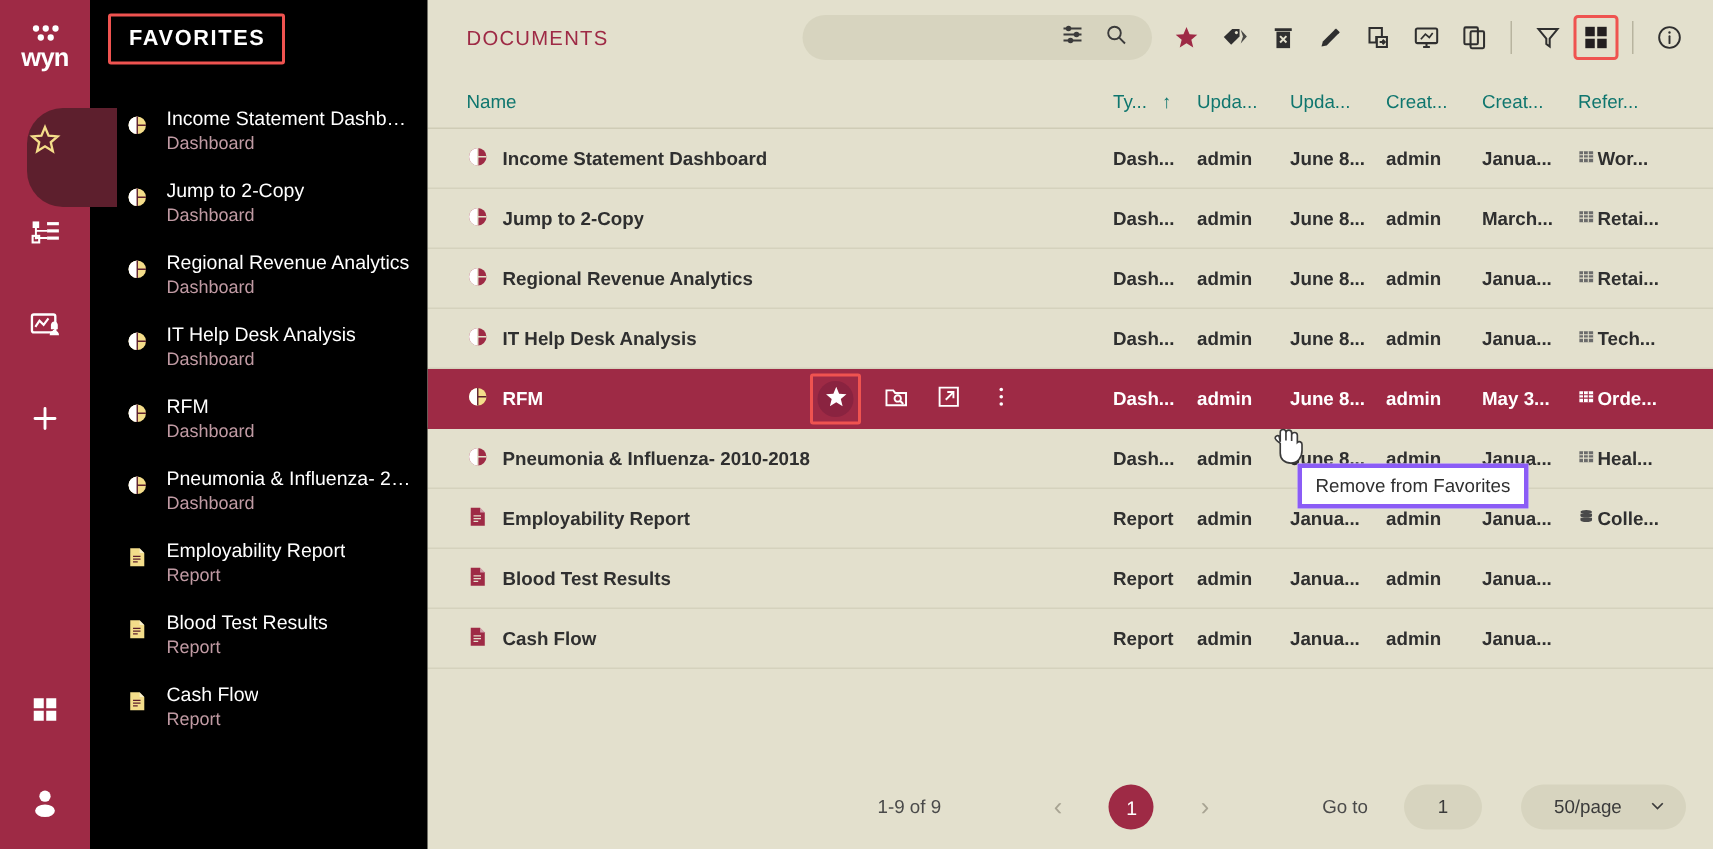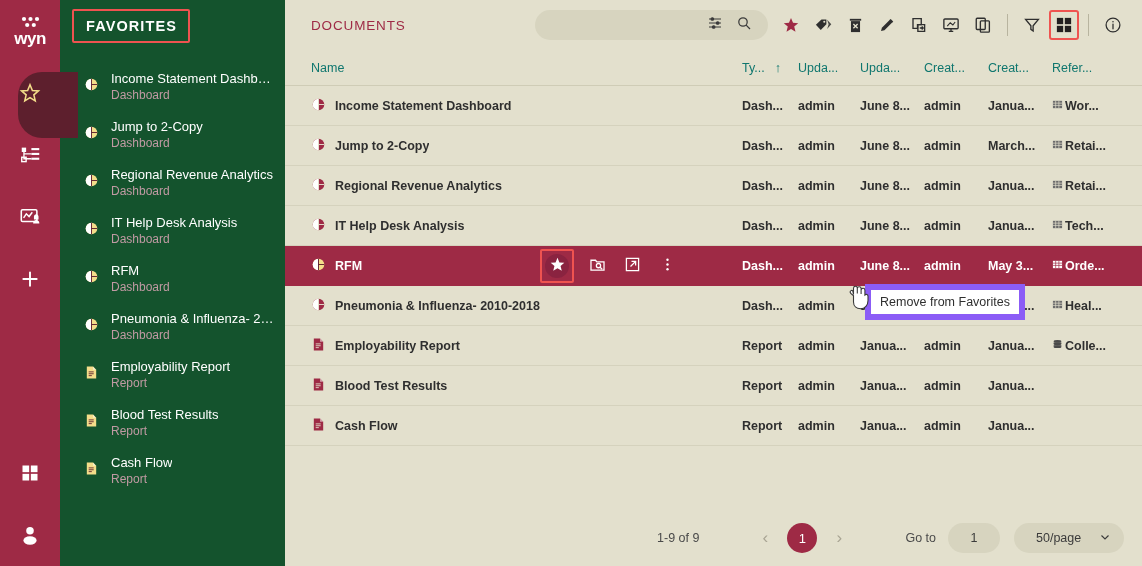--- a/index.html
+++ b/index.html
@@ -40,21 +40,21 @@
     background: #5d1f2d;
     border-top-left-radius: 24px;
     border-bottom-left-radius: 24px;
     z-index: 0;
   }
   .rail-btn svg { position: relative; z-index: 2; }
 
   
   .fav-panel {
     width: 225px; flex: 0 0 225px;
-    background: #14532d;
+    background: #000000;
     height: 566px;
     position: relative;
     z-index: 2;
     overflow: hidden;
   }
   .fav-header {
     height: 52px; display: flex; align-items: center; padding-left: 12px;
   }
   .fav-title {
     color: #ffffff; font-size: 14.5px; letter-spacing: 1.1px; font-weight: 600;
@@ -142,29 +142,29 @@
     justify-content: center; cursor: pointer; color: #ffffff;
   }
   .ra-btn.starred {
     background: #8a2340; border-radius: 50%;
   }
   .ra-box { border: 2px solid #ef5350; padding: 3px; border-radius: 2px; }
 
   
   .cursor { position: absolute; left: 563px; top: 283px; z-index: 20; }
   .tooltip {
-    position: absolute; left: 580px; top: 284px; z-index: 19;
-    background: #ffffff; border: 6px solid #8b5cf6;
+    position: absolute; left: 580px; top: 309px; z-index: 19;
+    background: #ffffff; border: 3px solid #8b5cf6;
     padding: 5px 9px; font-size: 12.5px; color: #2f2f2f; white-space: nowrap;
   }
 
   
   .pager {
     height: 56px; display: flex; align-items: center; justify-content: flex-end;
-    gap: 0; padding-right: 18px; margin-top: auto; font-size: 12.5px; color: #4a4a4a;
+    gap: 12px; padding-right: 18px; margin-top: auto; font-size: 12.5px; color: #4a4a4a;
   }
   .pg-count { margin-right: 52px; }
   .pg-arrow {
     width: 28px; height: 28px; display: flex; align-items: center;
     justify-content: center; color: #a8a493; cursor: pointer; font-size: 17px;
   }
   .pg-num {
     width: 30px; height: 30px; border-radius: 50%; background: #9e2a45;
     color: #fff; display: flex; align-items: center; justify-content: center;
     font-size: 13px; margin: 0 8px; cursor: pointer;

